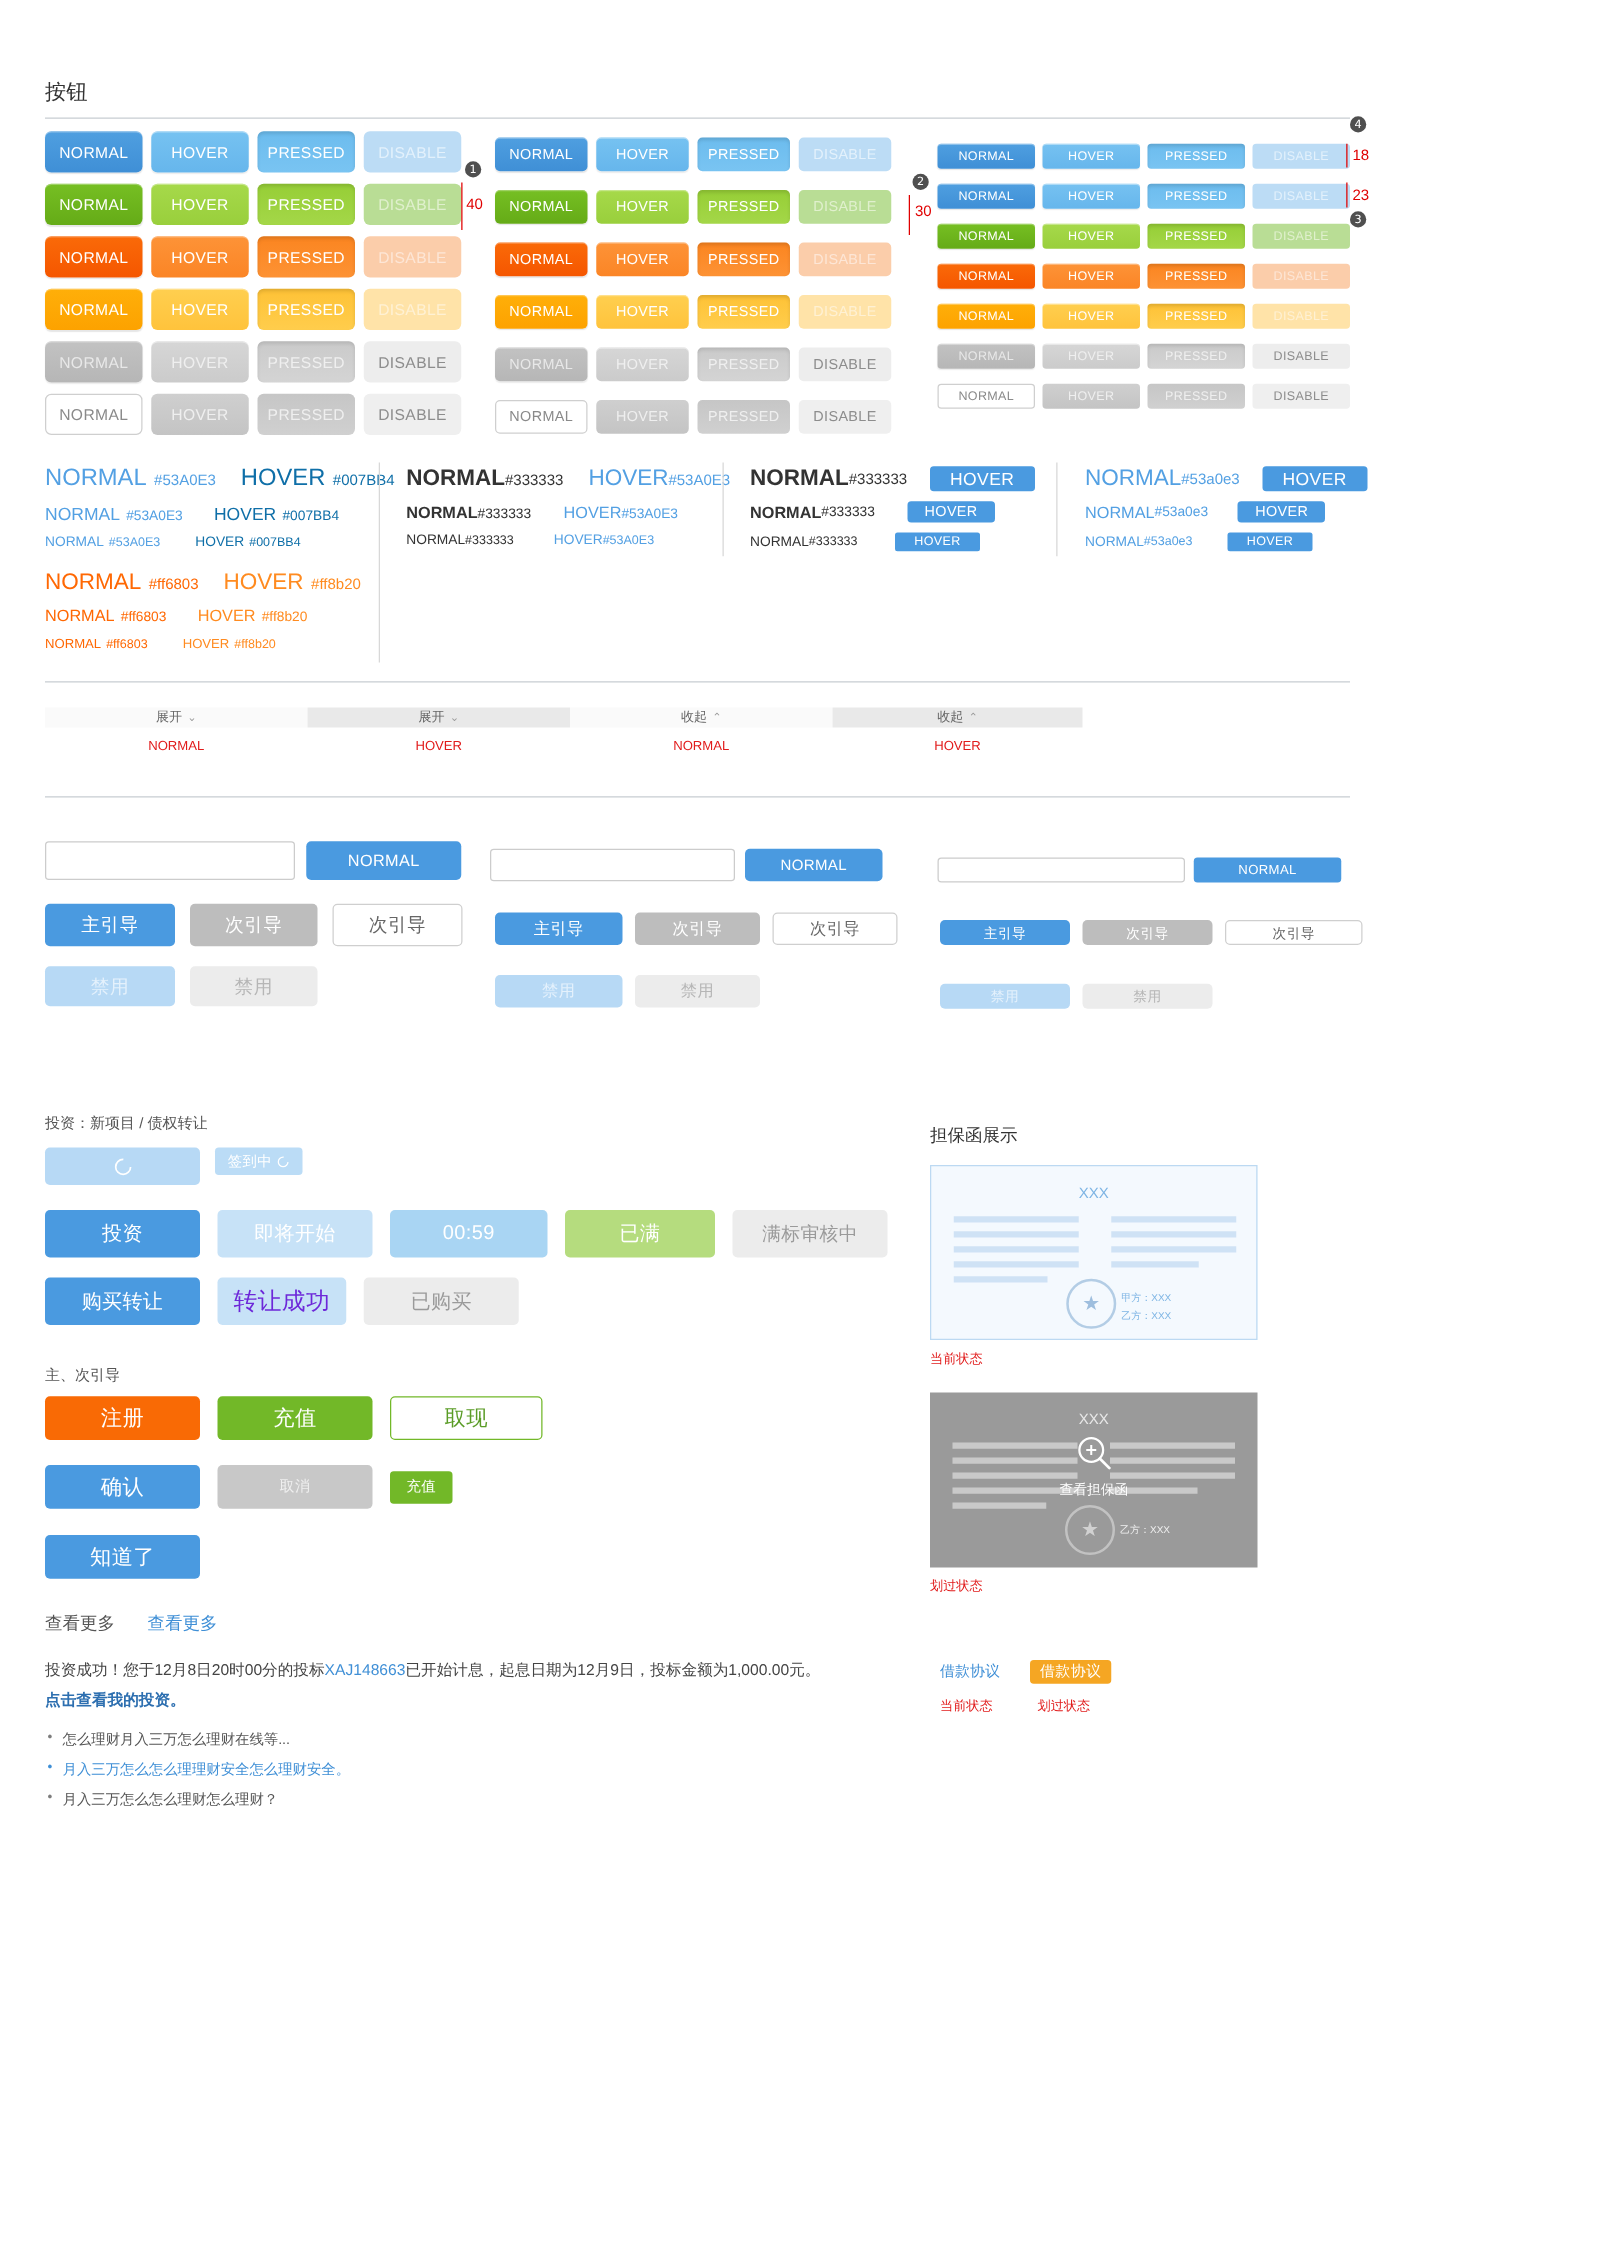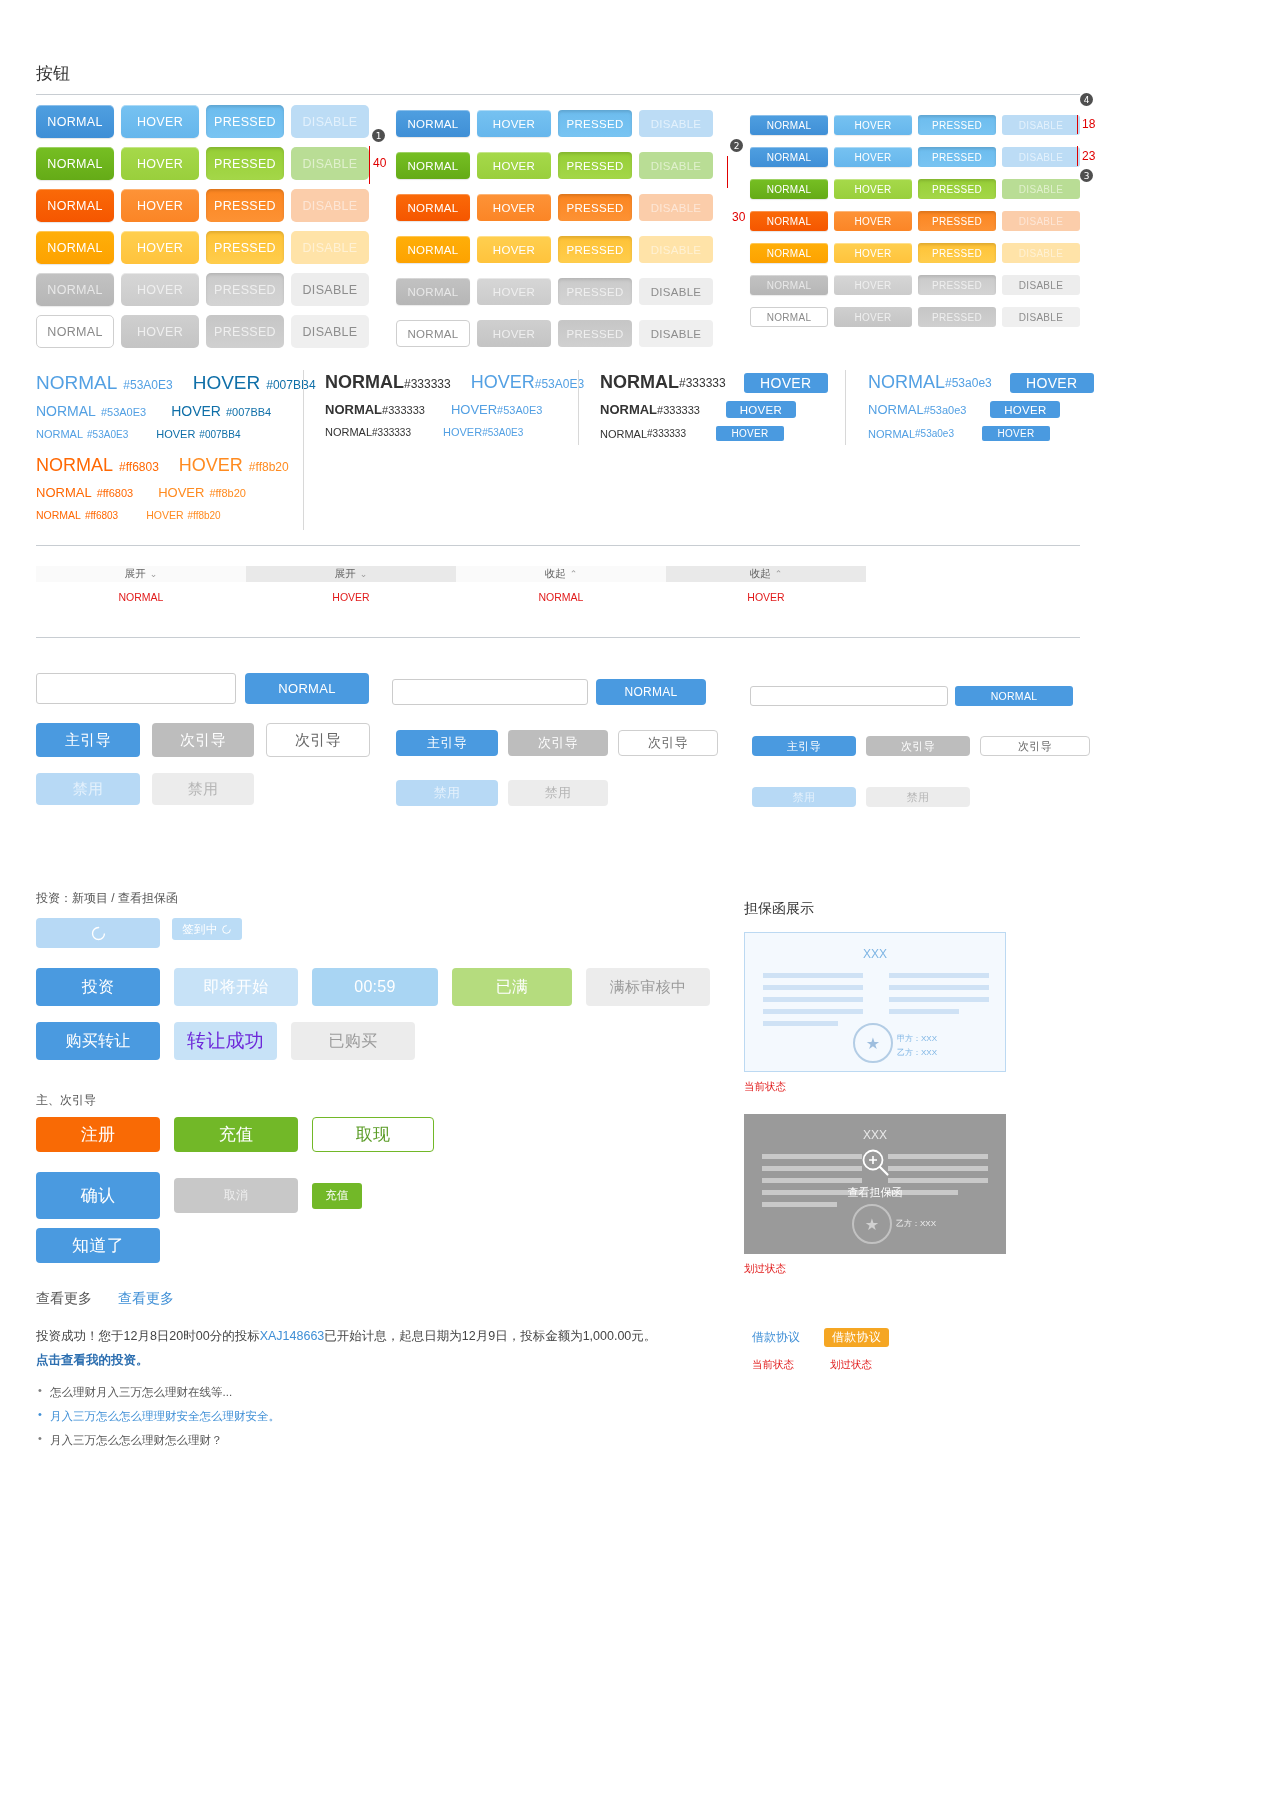--- a/index.html
+++ b/index.html
@@ -206,21 +206,21 @@
     <div style="display:flex;gap:7px;">
       <div class="btn s2 c-wht-n">NORMAL</div>
       <div class="btn s2 c-wht-h">HOVER</div>
       <div class="btn s2 c-wht-p">PRESSED</div>
       <div class="btn s2 c-wht-d">DISABLE</div>
     </div>
   </div>
 
   <div class="dot" style="left:730px;top:139px;">2</div>
   <div class="vline" style="left:727px;top:156px;height:32px;"></div>
-  <div class="vnum" style="left:732px;top:162px;margin-top:48px;">30</div>
+  <div class="vnum" style="left:732px;top:162px;">30</div>
 
   <div style="position:absolute;left:750px;top:115px;">
     <div style="display:flex;gap:6px;margin-bottom:12px;">
       <div class="btn s3 c-blue-n">NORMAL</div>
       <div class="btn s3 c-blue-h">HOVER</div>
       <div class="btn s3 c-blue-p">PRESSED</div>
       <div class="btn s3 c-blue-d">DISABLE</div>
     </div>
     <div style="display:flex;gap:6px;margin-bottom:12px;">
       <div class="btn s3 c-blue-n">NORMAL</div>
@@ -448,21 +448,21 @@
     <div class="btn g-primary" style="width:104px;height:20px;font-size:11px;">主引导</div>
     <div class="btn g-second" style="width:104px;height:20px;font-size:11px;">次引导</div>
     <div class="btn g-ghost" style="width:110px;height:20px;font-size:11px;">次引导</div>
   </div>
   <div style="position:absolute;left:752px;top:787px;display:flex;gap:10px;">
     <div class="btn g-dis-blue" style="width:104px;height:20px;font-size:11px;">禁用</div>
     <div class="btn g-dis-gry" style="width:104px;height:20px;font-size:11px;">禁用</div>
   </div>
 
 
-  <div style="position:absolute;left:36px;top:890px;" class="tagline">投资：新项目 / 查看担保函</div>
+  <div style="position:absolute;left:36px;top:890px;" class="tagline">投资：新项目 / 债权转让</div>
 
   <div style="position:absolute;left:36px;top:918px;display:flex;align-items:flex-start;gap:12px;">
     <div class="btn" style="width:124px;height:30px;background:#b7d9f5;border-radius:4px;">
       <svg width="17" height="17" viewBox="0 0 20 20">
         <circle cx="10" cy="10" r="7" fill="none" stroke="#ffffff" stroke-width="1.6" stroke-dasharray="33 11"></circle>
       </svg>
     </div>
     <div class="btn" style="width:70px;height:22px;background:#bbdcf6;color:#fff;font-size:11.5px;border-radius:3px;gap:3px;">
       <span>签到中</span>
       <svg width="11" height="11" viewBox="0 0 20 20">
@@ -487,21 +487,21 @@
 
   <div style="position:absolute;left:36px;top:1092px;" class="tagline">主、次引导</div>
 
   <div style="position:absolute;left:36px;top:1117px;display:flex;gap:14px;">
     <div class="btn" style="width:124px;height:35px;background:#f96a05;color:#fff;font-size:17px;border-radius:4px;">注册</div>
     <div class="btn" style="width:124px;height:35px;background:#72b828;color:#fff;font-size:17px;border-radius:4px;">充值</div>
     <div class="btn" style="width:122px;height:35px;background:#fff;color:#5a9c26;border:1px solid #72b828;font-size:17px;border-radius:4px;">取现</div>
   </div>
 
   <div style="position:absolute;left:36px;top:1172px;display:flex;align-items:center;gap:14px;">
-    <div class="btn" style="width:124px;height:47px;background:#4a9ae0;color:#fff;font-size:17px;border-radius:4px;font-family:Liberation Serif, serif;">确认</div>
+    <div class="btn" style="width:124px;height:35px;background:#4a9ae0;color:#fff;font-size:17px;border-radius:4px;font-family:Liberation Serif, serif;">确认</div>
     <div class="btn" style="width:124px;height:35px;background:#c8c8c8;color:#efefef;font-size:12px;border-radius:4px;">取消</div>
     <div class="btn" style="width:50px;height:26px;background:#72b828;color:#fff;font-size:11.5px;border-radius:3px;">充值</div>
   </div>
 
   <div style="position:absolute;left:36px;top:1228px;">
     <div class="btn" style="width:124px;height:35px;background:#4a9ae0;color:#fff;font-size:17px;border-radius:4px;">知道了</div>
   </div>
 
   <div style="position:absolute;left:36px;top:1290px;display:flex;gap:26px;">
     <span style="font-size:14px;color:#555;">查看更多</span>

